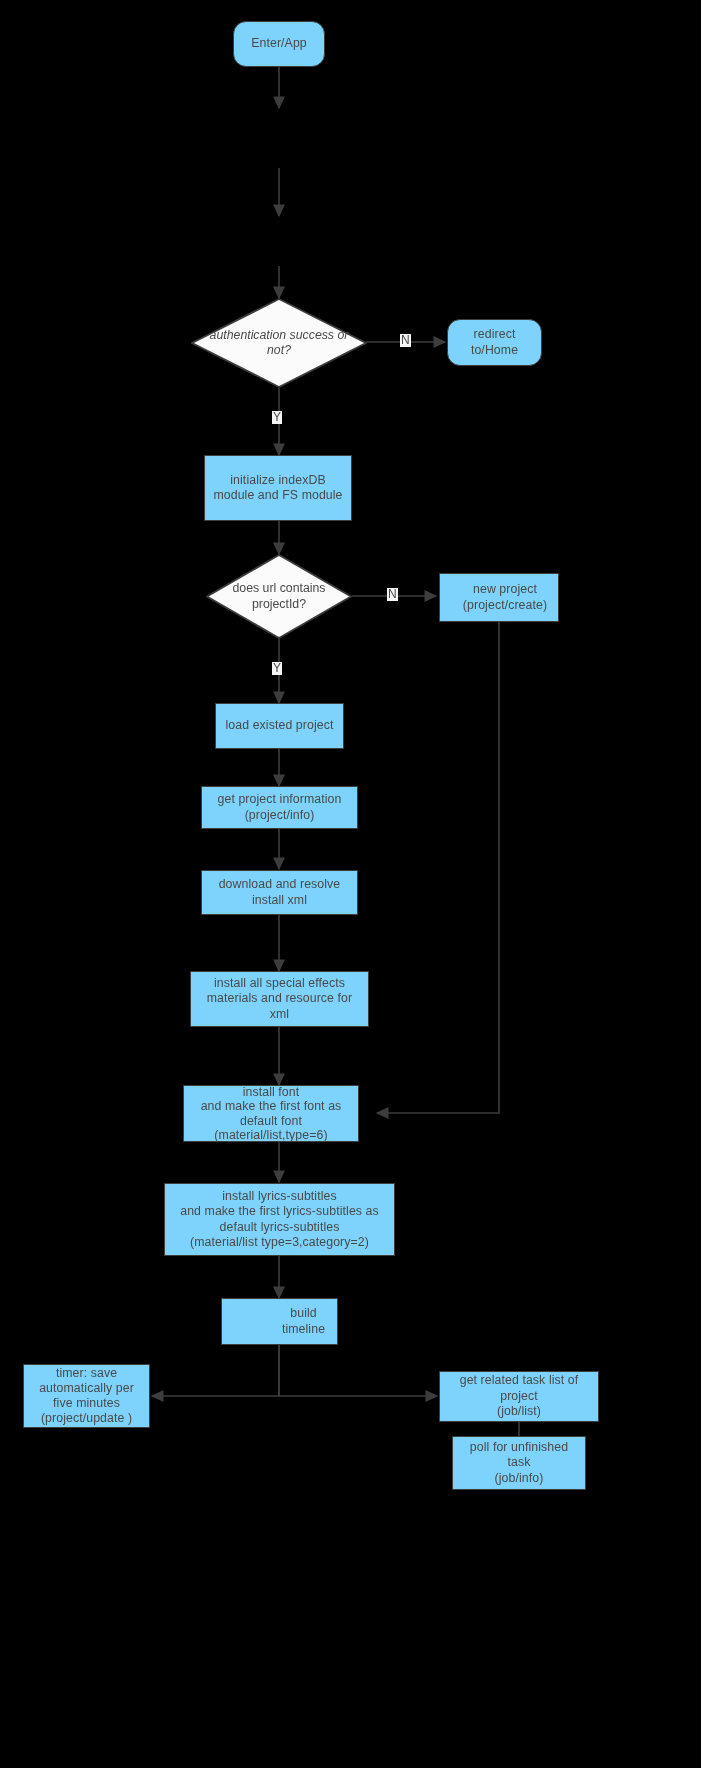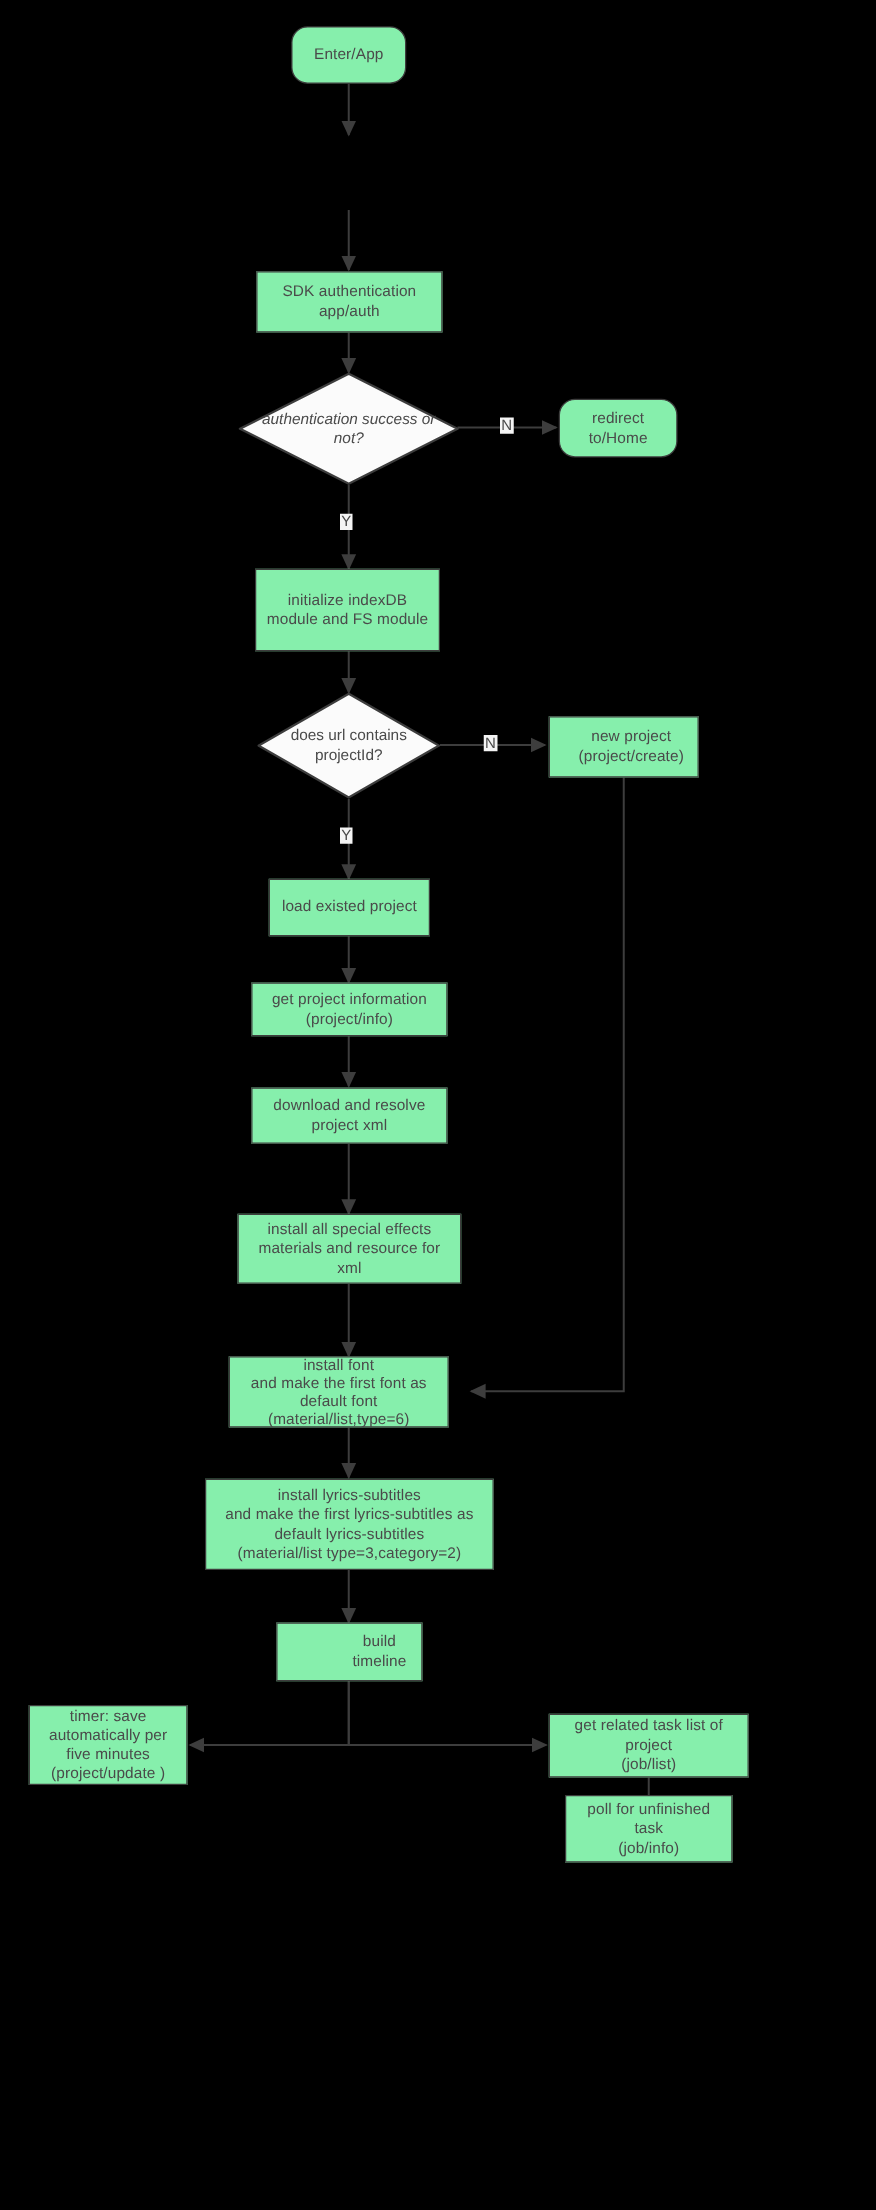--- a/index.html
+++ b/index.html
@@ -1,20 +1,20 @@
 <!DOCTYPE html>
 <html><head>
 <meta charset="utf-8">
 <style>
   html,body{margin:0;padding:0;background:#000;}
   body{width:701px;height:1768px;position:relative;overflow:hidden;
        font-family:"Liberation Sans",sans-serif;}
   #canvas{position:absolute;left:0;top:0;width:701px;height:1768px;}
 
-  .node{position:absolute;box-sizing:border-box;background:#86efac;
+  .node{position:absolute;box-sizing:border-box;background:#7dd3fc;
         border:1.6px solid #3d3d3d;display:flex;align-items:center;
         justify-content:center;text-align:center;color:#4a4a4a;
         font-size:12.3px;line-height:15.5px;letter-spacing:.1px;}
   .node.term{border-radius:13px;}
   .node .txt{display:block;padding:0 4px;white-space:pre-line;}
 
   .diamond{position:absolute;display:flex;align-items:center;justify-content:center;}
   .diamond svg{position:absolute;left:0;top:0;}
   .diamond .txt{position:relative;z-index:2;text-align:center;color:#4a4a4a;
                 font-size:12.3px;line-height:15.5px;white-space:pre-line;}
@@ -73,24 +73,20 @@
 
       <path d="M499,622 L499,1113 L377,1113"></path>
     </g>
   </svg>
 
   <div class="node term" style="left:233px;top:21px;width:92px;height:46px;">
     <span class="txt">Enter/App</span>
   </div>
 
 
-  <div class="node" style="left:205px;top:217px;width:149px;height:49px;">
-    <span class="txt">SDK authentication
-app/auth</span>
-  </div>
 
   <div class="diamond" style="left:191px;top:298px;width:176px;height:90px;font-style:italic;">
     <svg width="176" height="90" viewBox="0 0 176 90">
       <polygon points="88,1 175,45 88,89 1,45" fill="#fbfbfb" stroke="#3d3d3d" stroke-width="1.8"></polygon>
     </svg>
     <span class="txt" style="width:168px;">authentication success or
 not?</span>
   </div>
 
   <div class="edgelabel" style="left:400px;top:334px;">N</div>
@@ -128,21 +124,21 @@
     <span class="txt">load existed project</span>
   </div>
 
   <div class="node" style="left:201px;top:786px;width:157px;height:43px;">
     <span class="txt">get project information
 (project/info)</span>
   </div>
 
   <div class="node" style="left:201px;top:870px;width:157px;height:45px;">
     <span class="txt">download and resolve
-project xml</span>
+install xml</span>
   </div>
 
   <div class="node" style="left:190px;top:971px;width:179px;height:56px;">
     <span class="txt">install all special effects
 materials and resource for
 xml</span>
   </div>
 
   <div class="node" style="left:183px;top:1085px;width:176px;height:57px;">
     <span class="txt" style="line-height:14.5px;">install font

